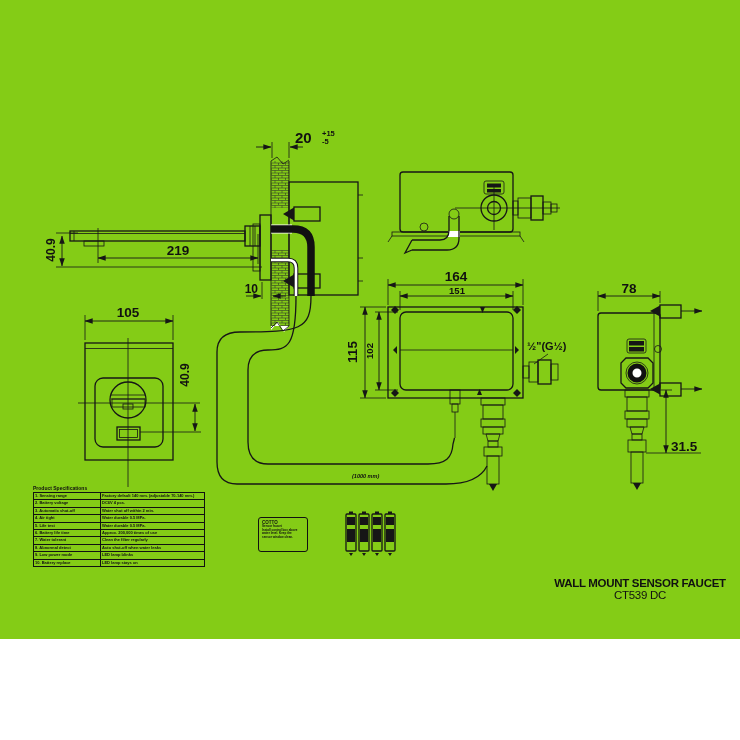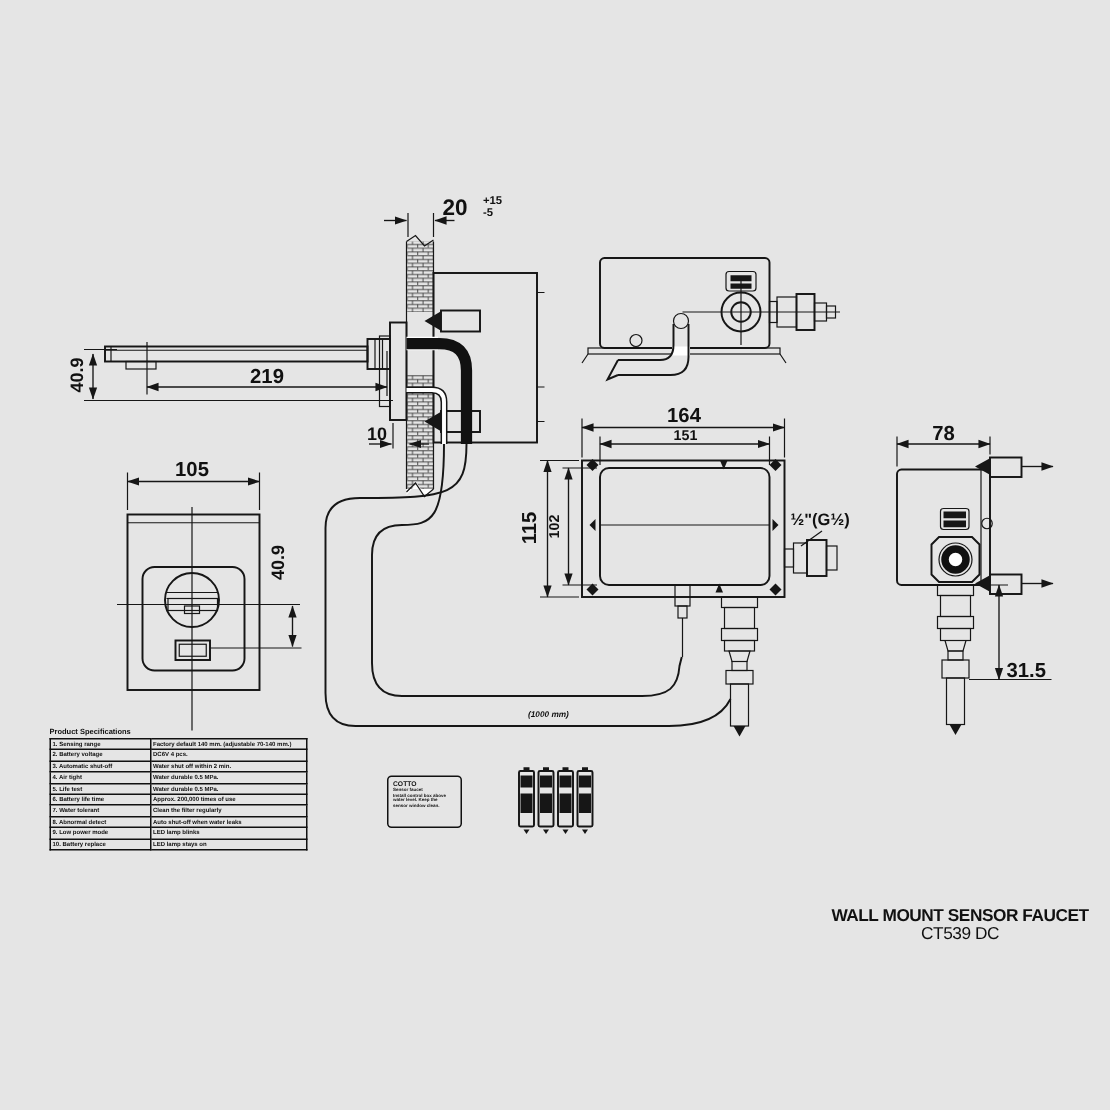--- a/index.html
+++ b/index.html
@@ -1,37 +1,37 @@
 <!DOCTYPE html>
 <html><head>
 <meta charset="utf-8">
 <style>
   html,body{margin:0;padding:0;background:#fff;}
-  #canvas{position:relative;width:740px;height:740px;background:#e5e5e5;overflow:hidden;
+  #canvas{position:relative;width:740px;height:639px;background:#84cc16;overflow:hidden;
           font-family:"Liberation Sans",sans-serif;color:#111;}
   svg text{font-family:"Liberation Sans",sans-serif;fill:#111;font-weight:bold;}
   .ln{stroke:#161616;stroke-width:1.3;fill:none;}
   .tn{stroke:#161616;stroke-width:0.8;fill:none;}
   .dl{stroke:#161616;stroke-width:0.9;fill:none;}
   .blk{fill:#161616;stroke:none;}
   .wht{fill:#ffffff;stroke:none;}
   
   #spec{position:absolute;left:33px;top:485px;width:173px;}
   #spec .hd{font-size:5px;font-weight:bold;letter-spacing:0;line-height:7px;}
   #spec table{border-collapse:collapse;width:172px;border:1.4px solid #111;}
   #spec td{border:0.8px solid #111;font-size:4px;font-weight:bold;line-height:6.2px;
            padding:0 1px;white-space:nowrap;overflow:hidden;height:6.4px;}
   #spec td.c1{width:64px;}
   
   #card{position:absolute;left:258px;top:517px;width:50px;height:35px;border:1.3px solid #111;
         border-radius:3px;box-sizing:border-box;padding:2px 3px;}
   #card .brand{font-size:4.5px;font-weight:bold;line-height:5px;}
   #card .cl{font-size:3px;font-weight:bold;line-height:3.6px;color:#111;}
   
-  #titleblock{position:absolute;left:540px;top:577px;width:200px;text-align:center;margin-top:28px;}
+  #titleblock{position:absolute;left:540px;top:577px;width:200px;text-align:center;}
   #titleblock .t1{font-size:11.5px;font-weight:bold;letter-spacing:-0.3px;line-height:12px;}
   #titleblock .t2{font-size:11.5px;font-weight:normal;letter-spacing:-0.3px;line-height:13px;}
 </style>
 </head>
 <body>
 
 <div id="canvas">
 
 <svg width="740" height="740" viewBox="0 0 740 740">
   <defs>

